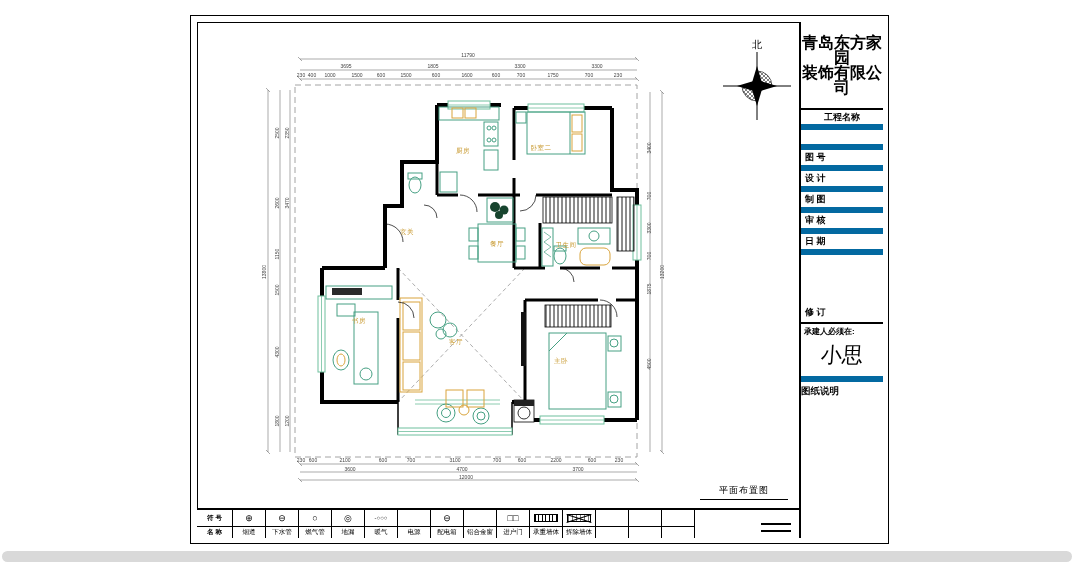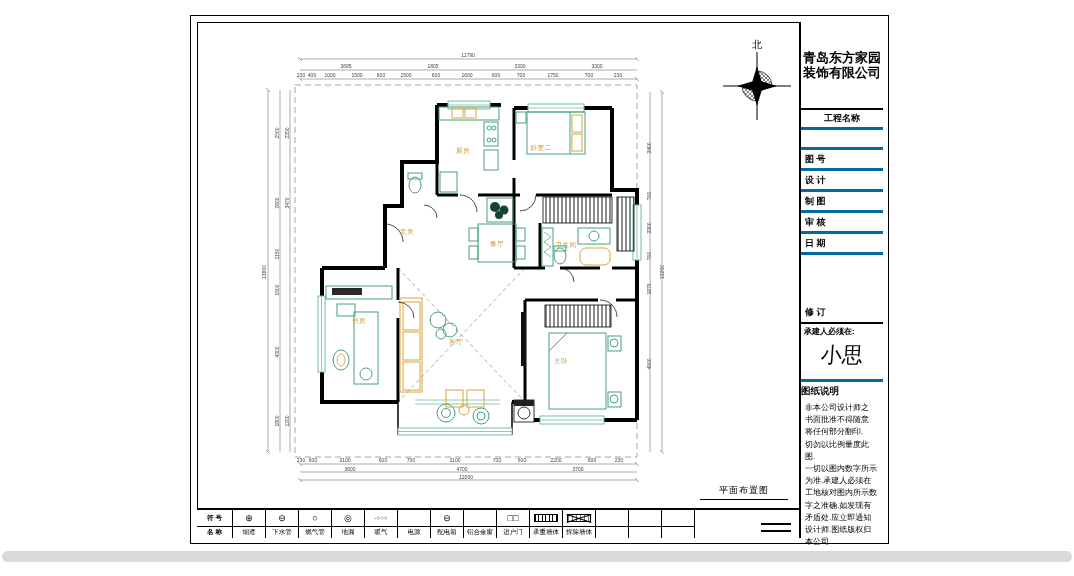--- a/index.html
+++ b/index.html
@@ -8,23 +8,23 @@
   
   .sheet-outer{position:absolute;left:190px;top:15px;width:699px;height:529px;border:1px solid #000;box-sizing:border-box;background:#fff;}
   .sheet-inner{position:absolute;left:197px;top:22px;width:686px;height:516px;border:1.5px solid #000;box-sizing:border-box;}
   
   #plan-svg{position:absolute;left:190px;top:15px;width:700px;height:530px;}
   #plan-svg .dim-label{font:5px "Liberation Sans",sans-serif;fill:#444;text-anchor:middle;}
   #plan-svg .room-label{font:6.5px "Liberation Sans",sans-serif;fill:#c8992e;text-anchor:middle;letter-spacing:.5px;}
   #plan-svg .north-label{font:10px "Liberation Sans",sans-serif;fill:#000;text-anchor:middle;}
   
   .title-block{position:absolute;left:799px;top:22px;width:84px;height:516px;border-left:2px solid #000;box-sizing:border-box;background:#fff;}
-  .tb-cell{box-sizing:border-box;border-bottom:3px solid #0369a1;overflow:hidden;}
+  .tb-cell{box-sizing:border-box;border-bottom:6px solid #0369a1;overflow:hidden;}
   .tb-company{height:88px;display:flex;align-items:center;justify-content:center;text-align:center;
-      font-weight:bold;font-size:13px;line-height:15px;white-space:pre-line;border-bottom:2px solid #000;}
+      font-weight:bold;font-size:16px;line-height:15px;white-space:pre-line;border-bottom:2px solid #000;}
   .tb-project{height:20px;font-weight:bold;font-size:9px;display:flex;align-items:center;justify-content:center;}
   .tb-empty{height:20px;}
   .tb-row{height:21px;font-size:9px;font-weight:bold;display:flex;align-items:center;padding-left:4px;}
   .tb-row.last{border-bottom:2px solid #000;margin-top:48px;}
   .tb-sign{height:58px;font-size:8px;font-weight:bold;padding:2px 3px;}
   .tb-sign .sig{font-family:"DejaVu Serif",serif;font-size:21px;font-weight:normal;text-align:center;margin-top:4px;transform:skewX(-4deg);}
   .tb-client{height:40px;font-size:8px;font-weight:bold;padding:2px 3px;border-bottom:2px solid #000;}
   .tb-notes-title{height:18px;font-size:9.5px;font-weight:bold;display:flex;align-items:center;border-bottom:0;}
   .tb-notes{border-bottom:0;font-size:8px;line-height:12.2px;padding:2px 4px;white-space:pre-line;}
   
@@ -296,31 +296,20 @@
     <div class="tb-cell tb-row">设 计</div>
     <div class="tb-cell tb-row">制 图</div>
     <div class="tb-cell tb-row">审 核</div>
     <div class="tb-cell tb-row">日 期</div>
     <div class="tb-cell tb-row last">修 订</div>
     <div class="tb-cell tb-sign">
       <div>承建人必须在:</div>
       <div class="sig">小思</div>
     </div>
     <div class="tb-cell tb-notes-title">图纸说明</div>
-    <div class="tb-cell tb-notes">非本公司设计师之
-书面批准不得随意
-将任何部分翻印.
-切勿以比例量度此图.
-一切以图内数字所示
-为准.承建人必须在
-工地核对图内所示数
-字之准确.如发现有
-矛盾处.应立即通知
-设计师.图纸版权归
-本公司.</div>
   </div>
 
   <div class="plan-title">平面布置图</div>
 
   <div class="legend">
     <div class="legend-col legend-label">
       <div class="sym" style="font-size:6.5px;font-weight:bold;">符 号</div>
       <div class="nm" style="font-weight:bold;">名 称</div>
     </div>
     <div id="legend-cols" style="display:flex;">

